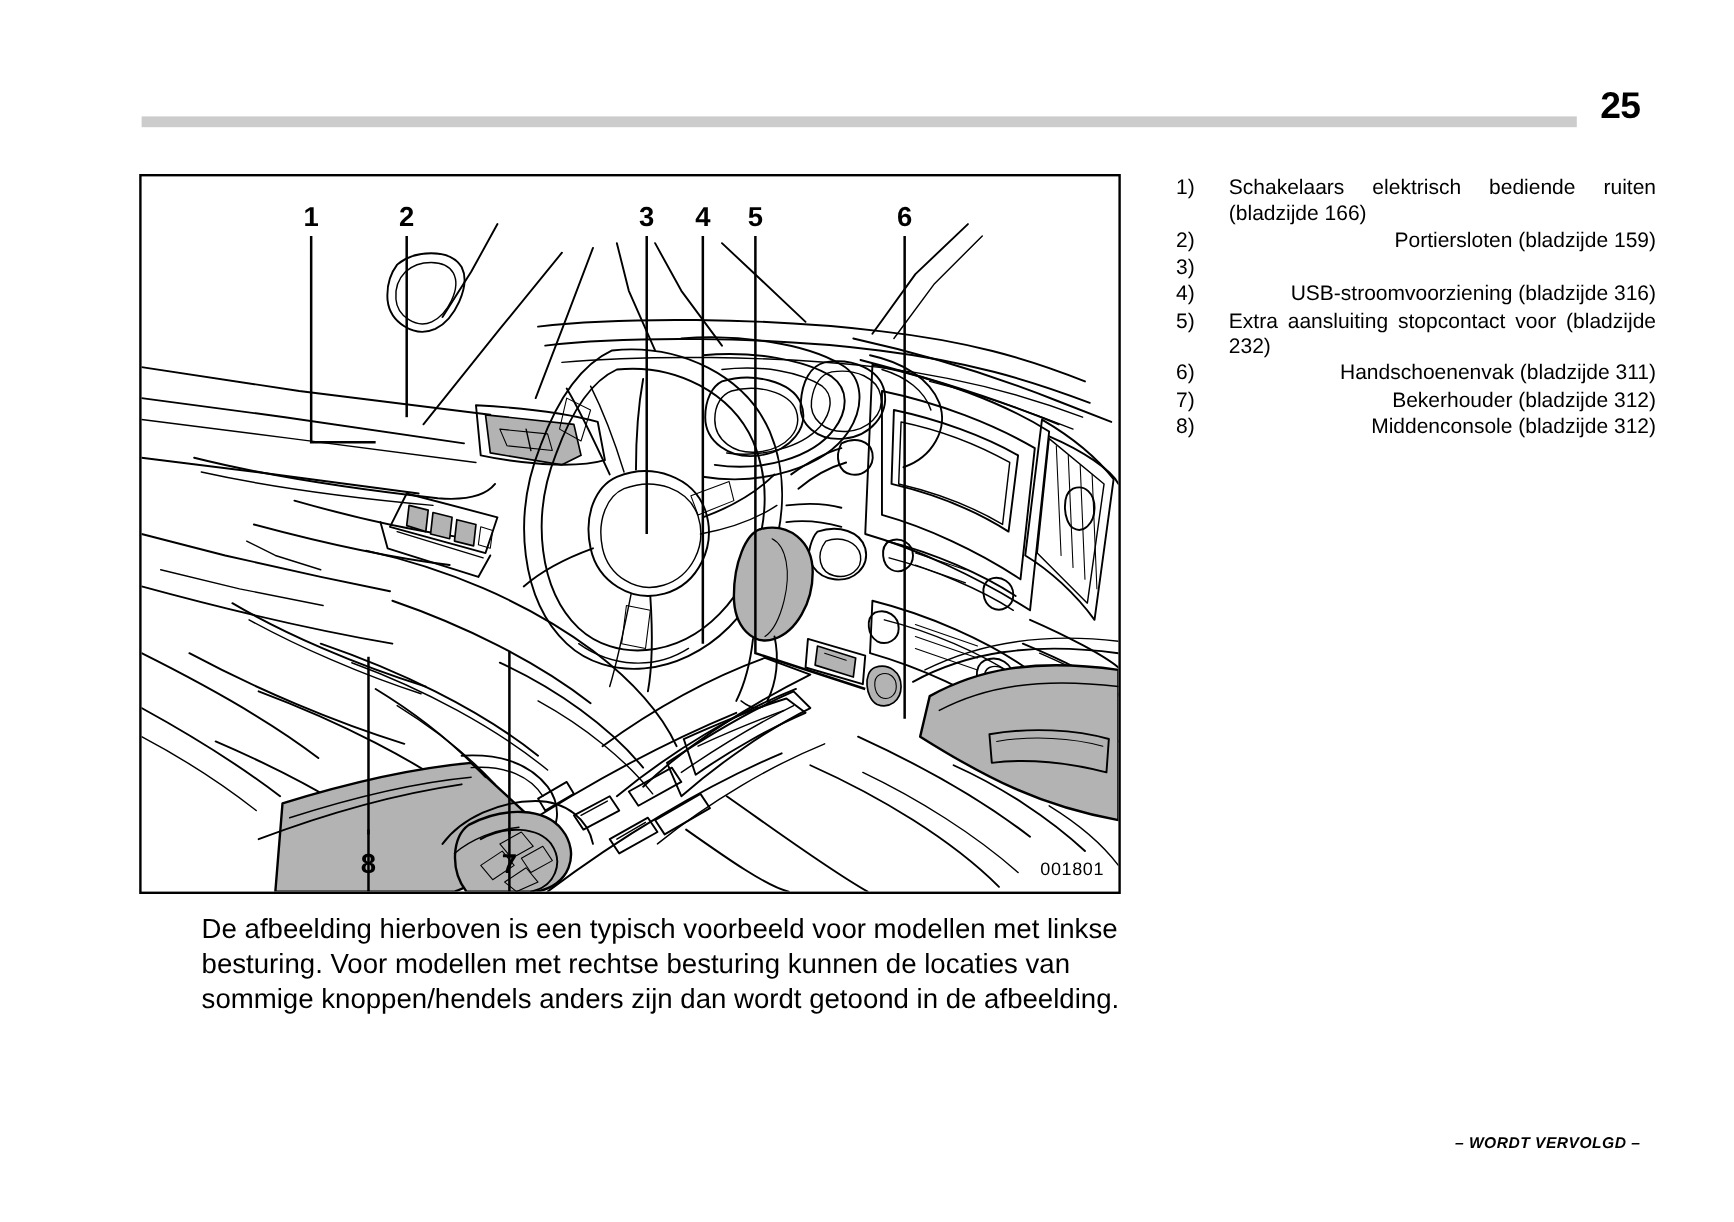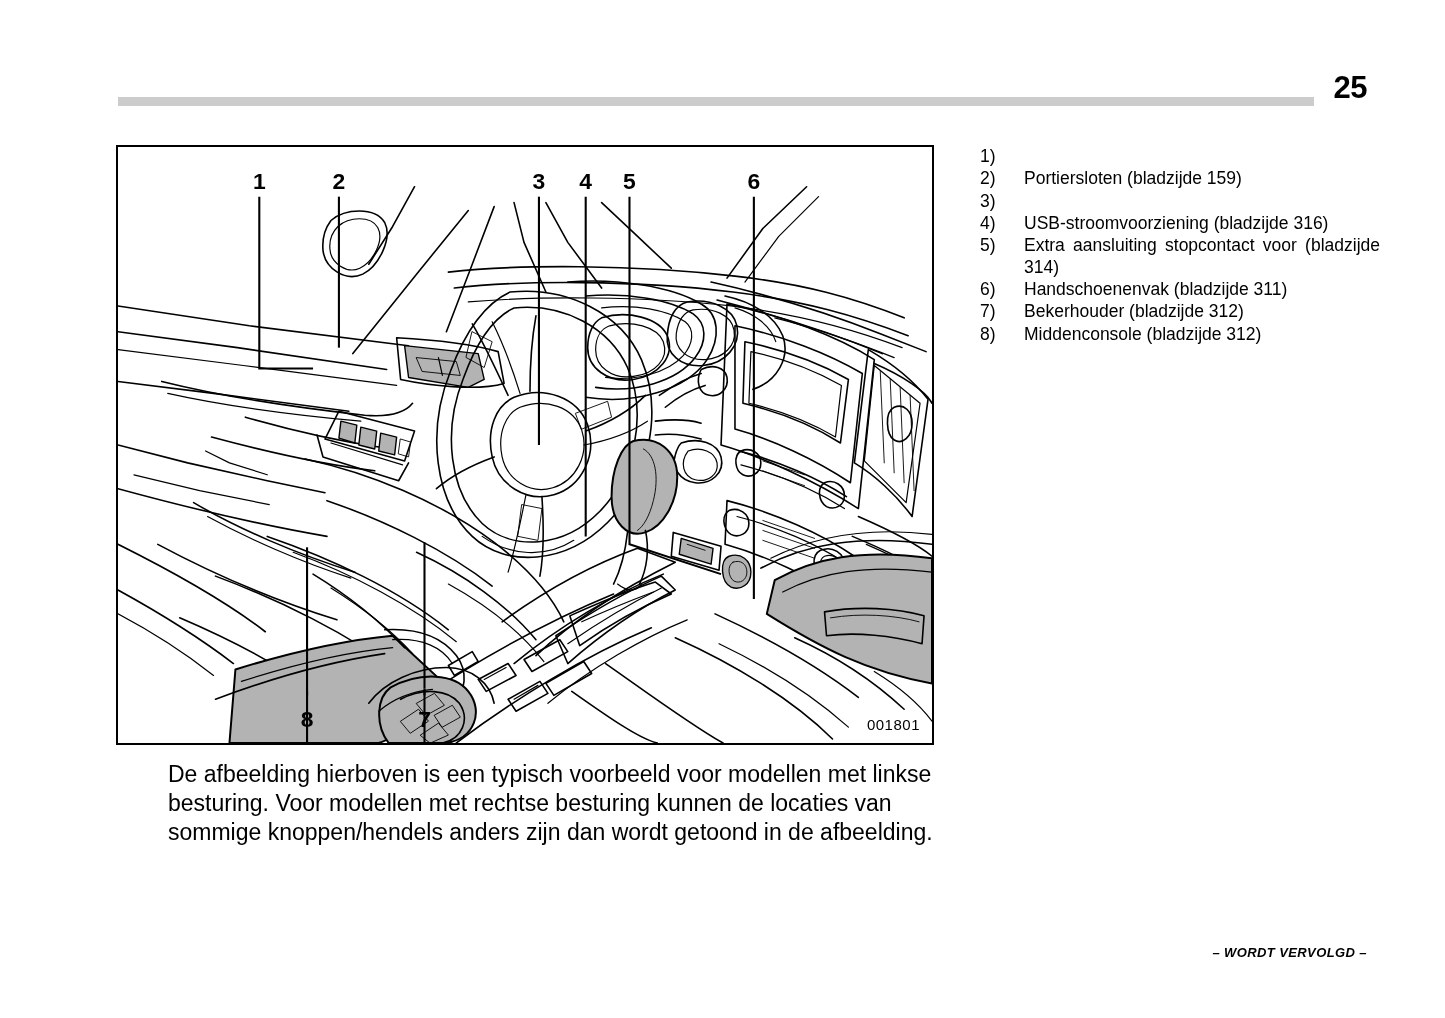--- a/index.html
+++ b/index.html
@@ -85,20 +85,21 @@
     font-size: 17.5px;
     line-height: 1.22;
     margin-bottom: 1px;
   }
   .legend-marker {
     width: 44px;
     flex: 0 0 44px;
   }
   .legend-text {
     flex: 1 1 auto;
+    text-align: right;
   }
   .legend-text.justify {
     text-align: justify;
     text-align-last: left;
   }
 
   
   #footer-note {
     position: absolute;
     right: 78px;
@@ -442,35 +443,36 @@
   </svg>
 
   <div id="figure-id">001801</div>
 </div>
 
 <div id="figure-caption">De afbeelding hierboven is een typisch voorbeeld voor modellen met linkse besturing. Voor modellen met rechtse besturing kunnen de locaties van sommige knoppen/hendels anders zijn dan wordt getoond in de afbeelding.</div>
 
 <div id="legend">
   <div class="legend-item">
     <span class="legend-marker">1)</span>
+    <span class="legend-text justify">Schakelaars elektrisch bediende ruiten (bladzijde 166)</span>
   </div>
   <div class="legend-item">
     <span class="legend-marker">2)</span>
     <span class="legend-text">Portiersloten (bladzijde 159)</span>
   </div>
   <div class="legend-item">
     <span class="legend-marker">3)</span>
   </div>
   <div class="legend-item">
     <span class="legend-marker">4)</span>
     <span class="legend-text">USB-stroomvoorziening (bladzijde 316)</span>
   </div>
   <div class="legend-item">
     <span class="legend-marker">5)</span>
-    <span class="legend-text justify">Extra aansluiting stopcontact voor (bladzijde 314)</span>
+    <span class="legend-text justify">Extra aansluiting stopcontact voor (bladzijde 232)</span>
   </div>
   <div class="legend-item">
     <span class="legend-marker">6)</span>
     <span class="legend-text">Handschoenenvak (bladzijde 311)</span>
   </div>
   <div class="legend-item">
     <span class="legend-marker">7)</span>
     <span class="legend-text">Bekerhouder (bladzijde 312)</span>
   </div>
   <div class="legend-item">

